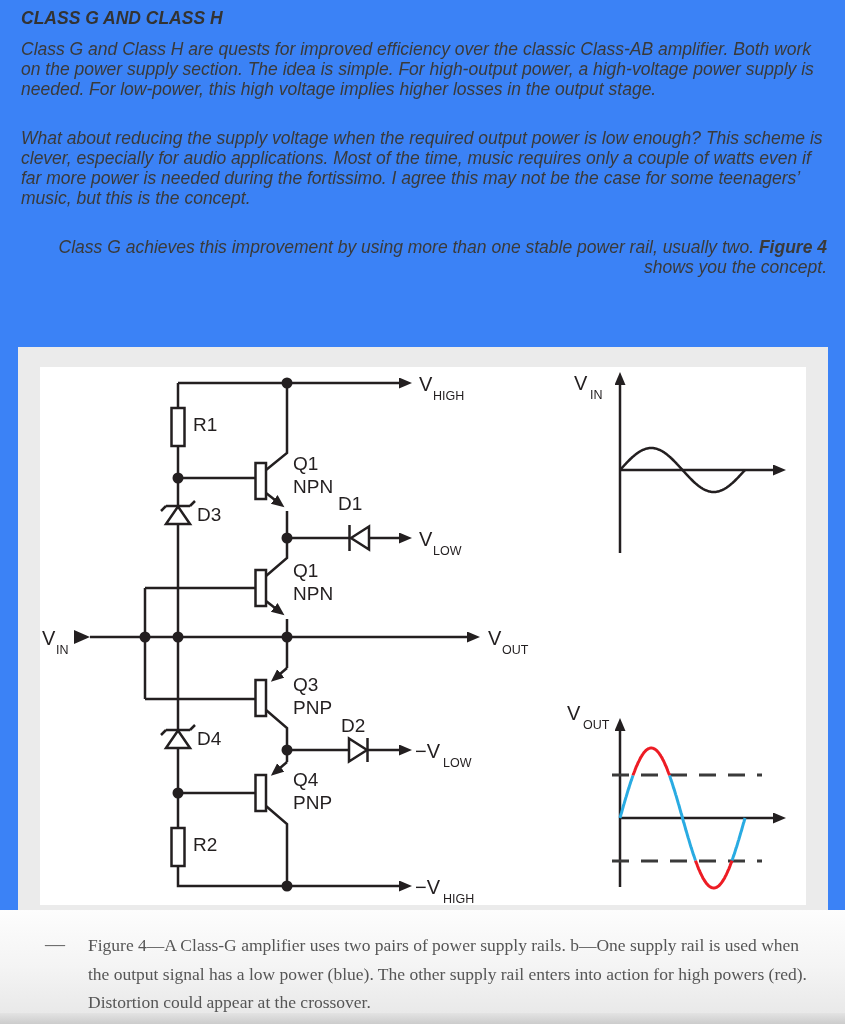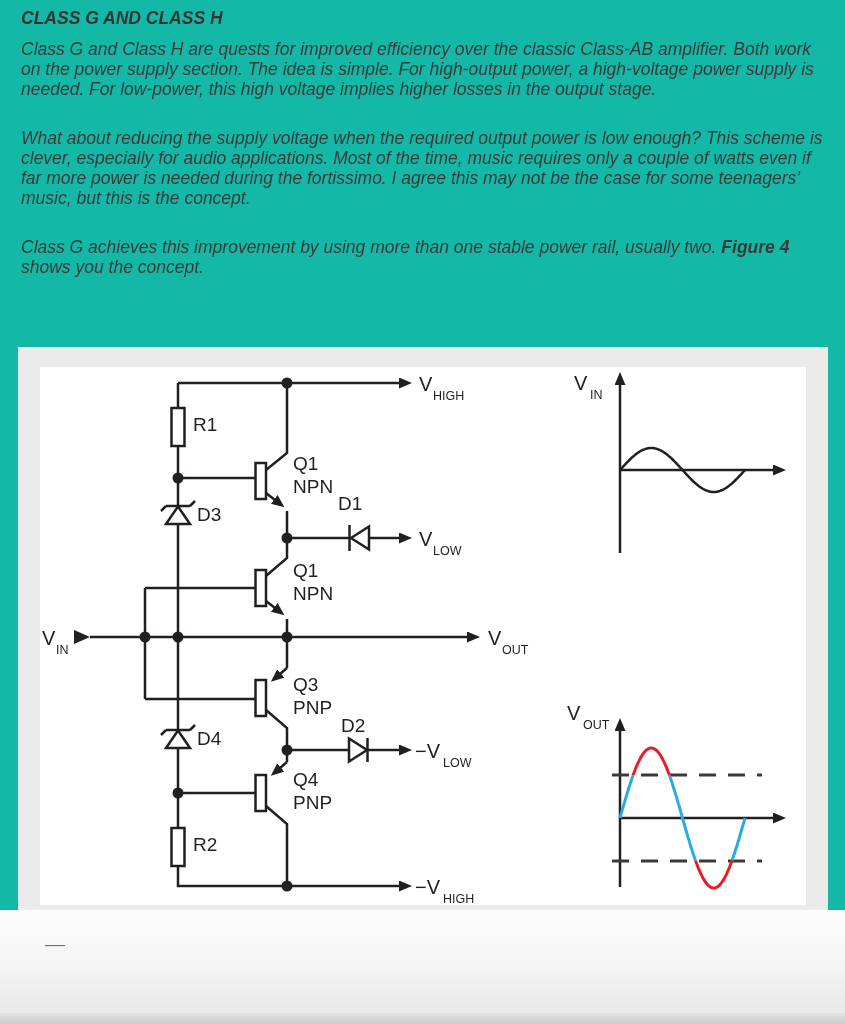--- a/index.html
+++ b/index.html
@@ -1,22 +1,22 @@
 <!DOCTYPE html>
 <html><head>
 <meta charset="utf-8">
 <style>
   html,body{margin:0;padding:0;}
-  .page{position:relative;width:845px;height:1024px;background:#14b8a6;overflow:hidden;
+  .page{position:relative;width:845px;height:1024px;background:#3b82f6;overflow:hidden;
         font-family:"Liberation Sans",sans-serif;}
   
   .article{position:absolute;top:0;left:21px;width:806px;color:#3a3a3a;}
   .article h3{margin:8px 0 10px 0;font-size:17.5px;font-style:italic;font-weight:bold;color:#333;}
   .article p{margin:0 0 29px 0;font-size:17.5px;font-style:italic;line-height:20px;}
-  .article p.last{margin-bottom:0;}
+  .article p.last{margin-bottom:0;text-align:right;}
   .p3-gap{margin-top:38px;}
   .bold{font-weight:bold;}
   
   .figure-panel{position:absolute;top:347px;left:18px;width:810px;height:563px;background:#ebebeb;}
   .figure-white{position:absolute;top:20px;left:22px;width:766px;height:538px;background:#ffffff;}
   .figure-white svg{display:block;}
   
   .caption-section{position:absolute;top:910px;left:0;width:845px;height:103px;
         background:linear-gradient(180deg,#fdfdfd 0%,#f4f4f4 55%,#e9e9e9 100%);}
   .caption-row{display:flex;padding-top:21px;}
@@ -183,17 +183,18 @@
           <text x="567" y="720" font-size="20">V</text>
           <text x="583" y="729" font-size="12.5">OUT</text>
         </g>
       </svg>
     </div>
   </div>
 
   <div class="caption-section">
     <div class="caption-row">
       <div class="caption-dash">—</div>
+      <div class="caption-text">Figure 4—A Class-G amplifier uses two pairs of power supply rails. b—One supply rail is used when the output signal has a low power (blue). The other supply rail enters into action for high powers (red). Distortion could appear at the crossover.</div>
     </div>
   </div>
 
   <div class="bottom-bar"></div>
 </div>
 
 </body></html>

